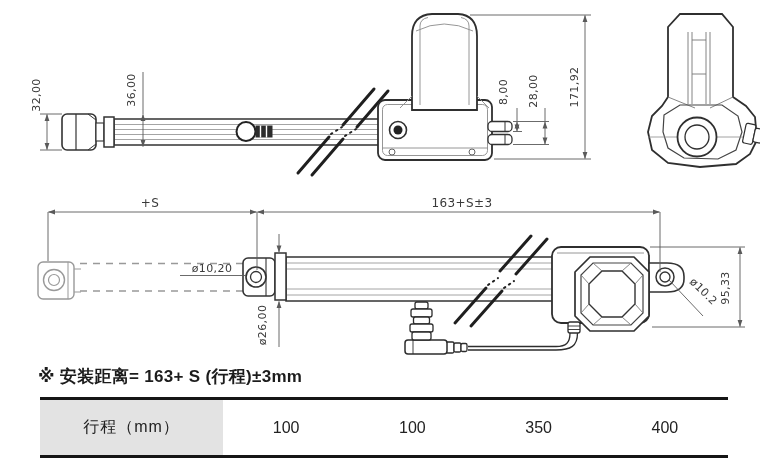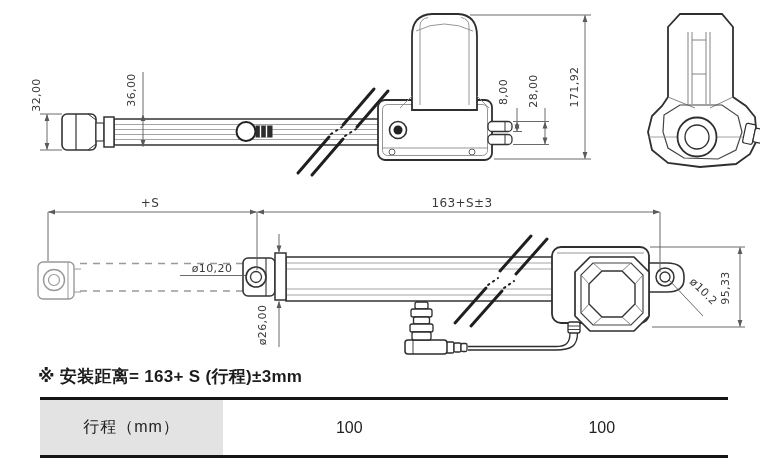--- a/index.html
+++ b/index.html
@@ -276,15 +276,17 @@
       <text class="dimtxt" text-anchor="middle" x="729" y="98" transform="rotate(-90 729 98)">95,33</text>
     </g>
   </svg>
 
   <div class="note">※ 安装距离= 163+ S (行程)±3mm</div>
 
   <div class="spec-table">
     <div class="hdr">行程（mm）</div>
     <div class="val">100</div>
     <div class="val">100</div>
+    <div class="val">350</div>
+    <div class="val">400</div>
   </div>
 
 </div>
 
 </body></html>

